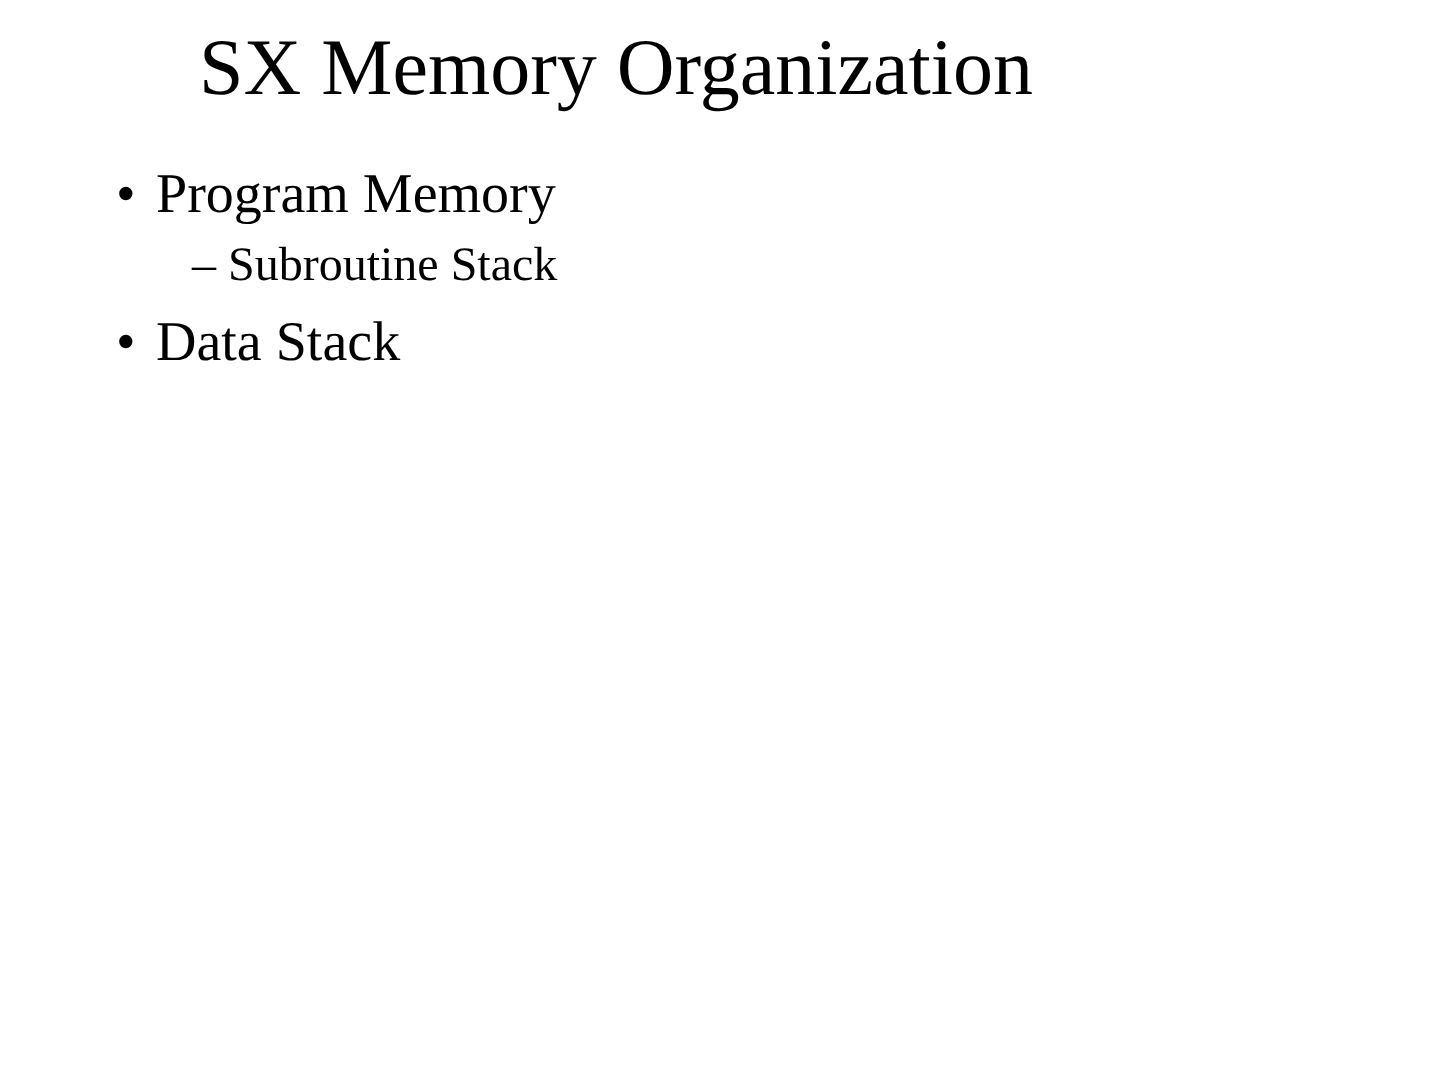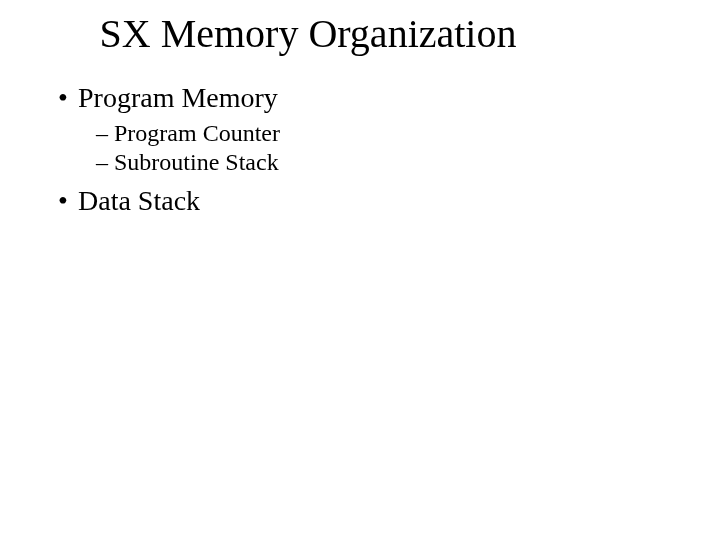--- a/index.html
+++ b/index.html
@@ -59,23 +59,20 @@
 
 <div class="slide">
   <div class="title">SX Memory Organization</div>
 
   <div class="body">
 
     <div class="l1">
       <span class="marker">•</span><span>Program Memory</span>
     </div>
 
-    <div class="l2">
-      <span class="marker">–</span><span>Program Counter</span>
-    </div>
 
     <div class="l2">
       <span class="marker">–</span><span>Subroutine Stack</span>
     </div>
 
     <div class="gap"></div>
 
     <div class="l1">
       <span class="marker">•</span><span>Data Stack</span>
     </div>

